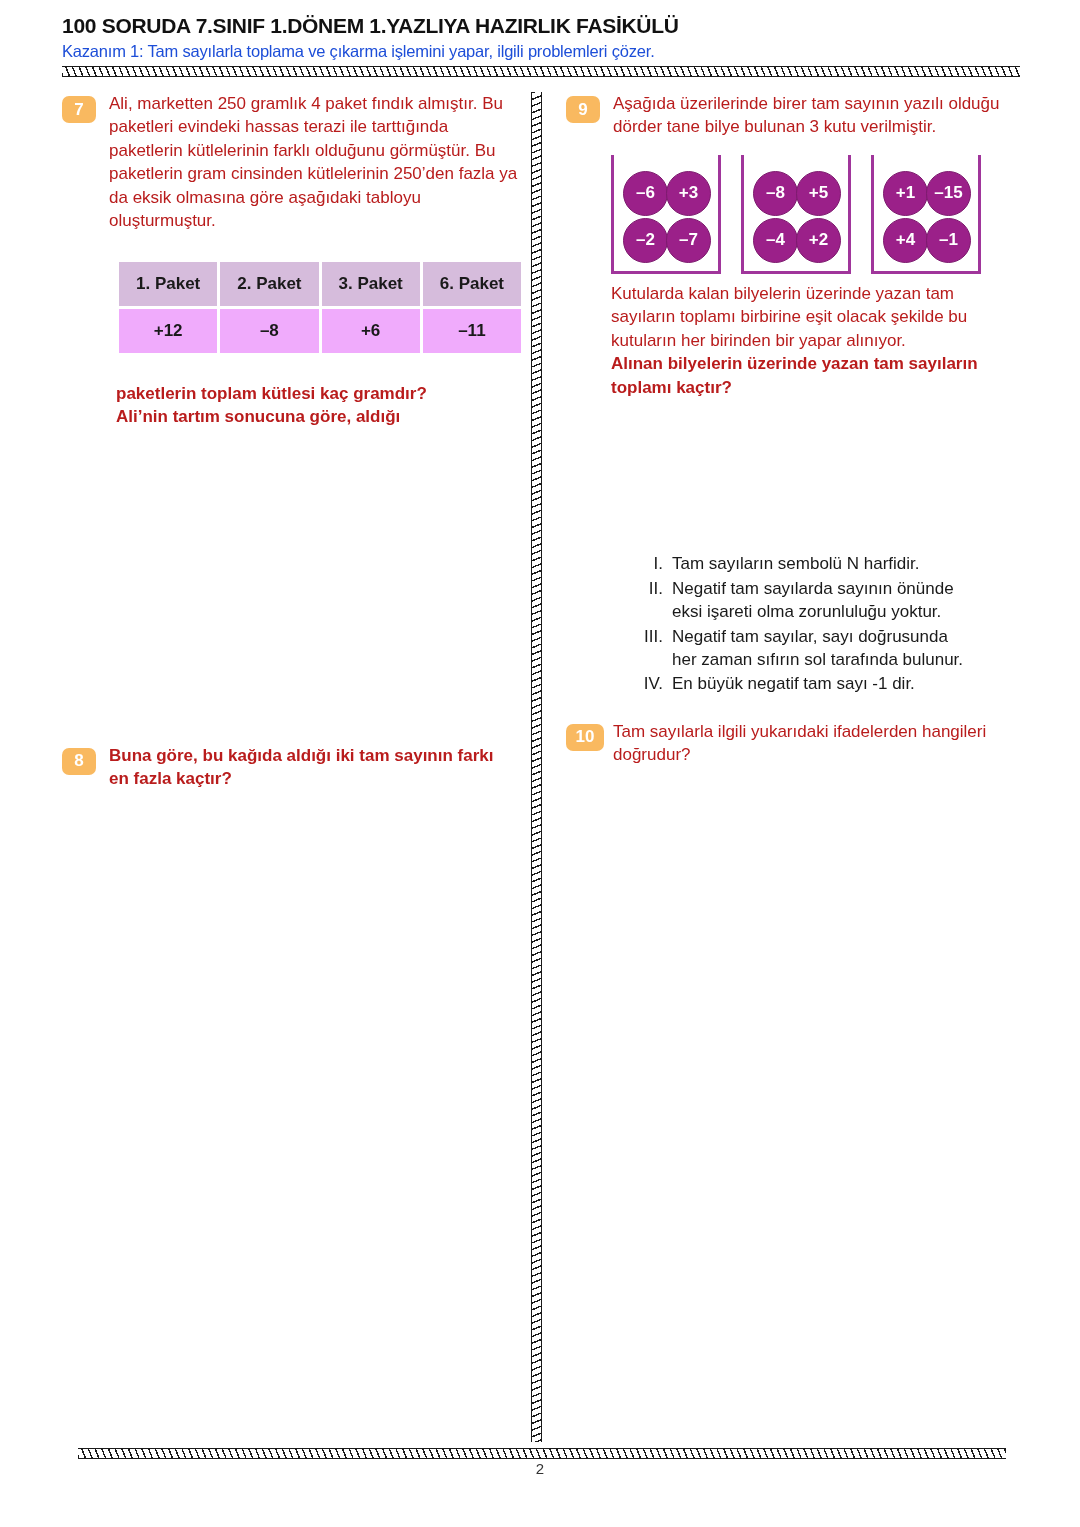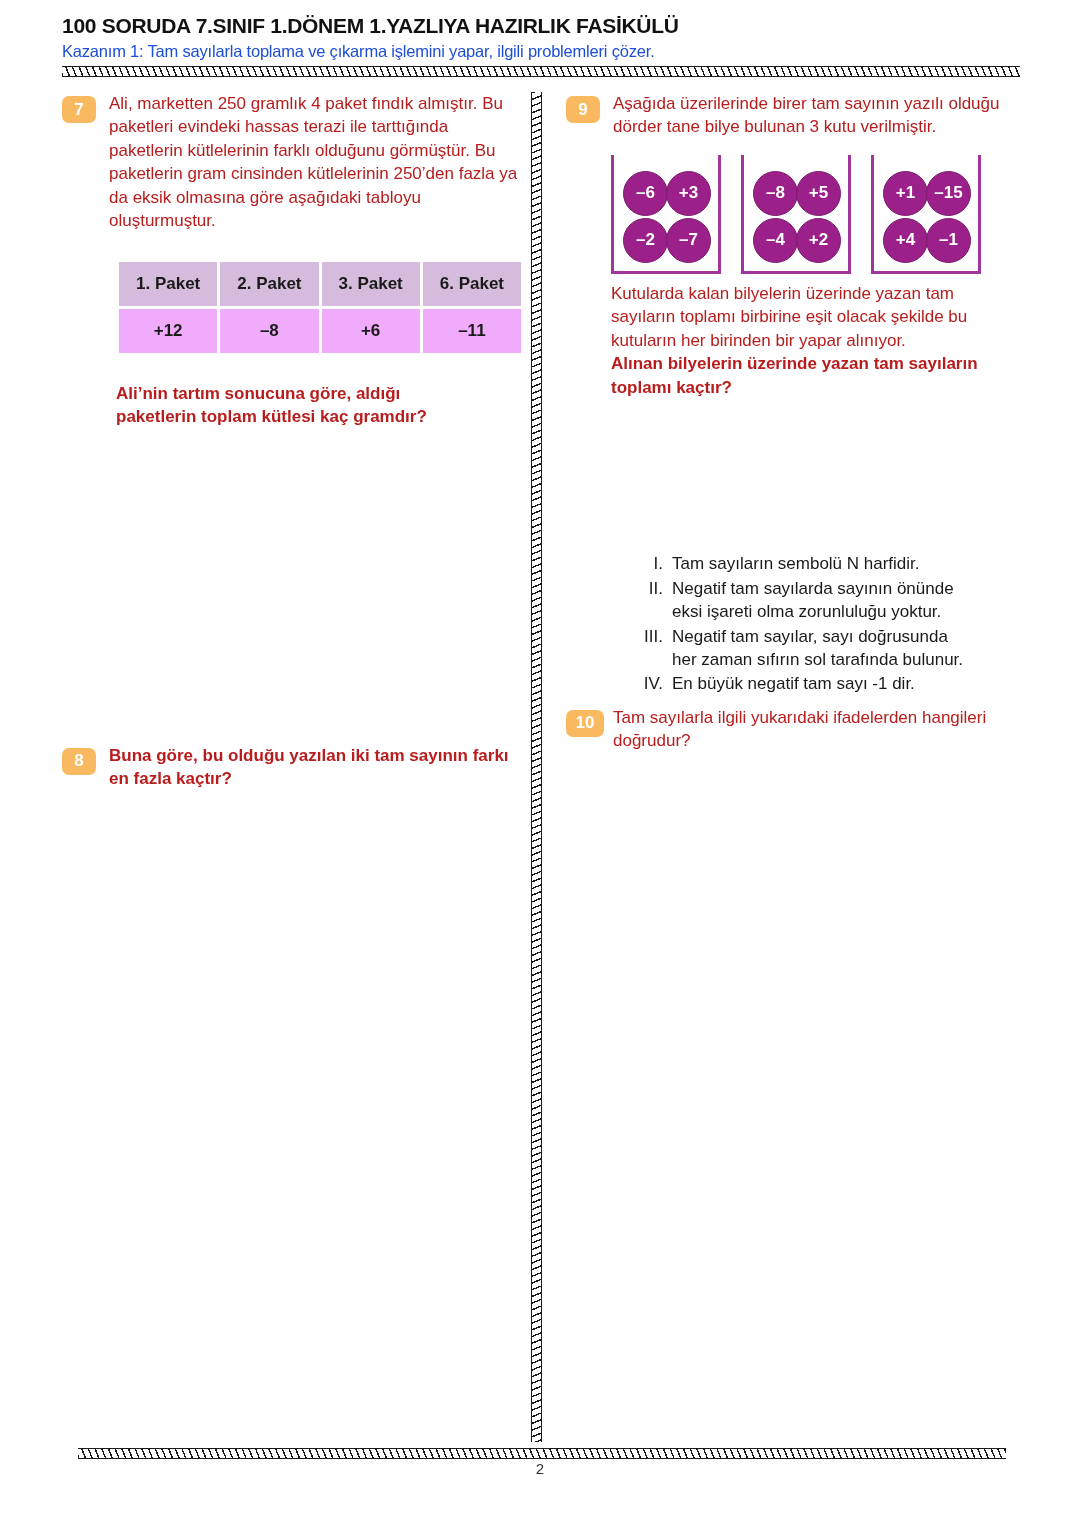--- a/index.html
+++ b/index.html
@@ -243,29 +243,29 @@
           <td>–8</td>
           <td>+6</td>
           <td>–11</td>
         </tr>
       </tbody>
         </table>
     </div>
 
     <div class="q" style="margin-top:26px; padding-left:54px;">
       <div class="q-text bold">
+        <p>paketlerin toplam kütlesi kaç gramdır?</p>
         <p>Ali’nin tartım sonucuna göre, aldığı</p>
-        <p>paketlerin toplam kütlesi kaç gramdır?</p>
       </div>
     </div>
 
     <div class="q" style="margin-top:315px;">
       <div class="q-badge">8</div>
       <div class="q-text bold" style="margin-top:0;">
-        <p>Buna göre, bu olduğu yazılan iki tam sayının farkı</p>
+        <p>Buna göre, bu kağıda aldığı iki tam sayının farkı</p>
         <p>en fazla kaçtır?</p>
       </div>
     </div>
 
   </div>
 
   <div class="col col-right">
 
     <div class="q">
       <div class="q-badge">9</div>
@@ -333,21 +333,21 @@
           <span>Negatif tam sayılar, sayı doğrusunda</span><br>
           <span>her zaman sıfırın sol tarafında bulunur.</span>
         </span>
       </li>
       <li class="roman-item">
         <span class="roman-num">IV.</span>
         <span class="roman-body">En büyük negatif tam sayı -1 dir.</span>
       </li>
     </ul>
 
-    <div class="q" style="margin-top:10px;">
+    <div class="q" style="margin-top:24px;">
       <div class="q-badge wide">10</div>
       <div class="q-text">
         <p>Tam sayılarla ilgili yukarıdaki ifadelerden hangileri</p>
         <p>doğrudur?</p>
       </div>
     </div>
 
   </div>
 
   <div class="page-num">2</div>

